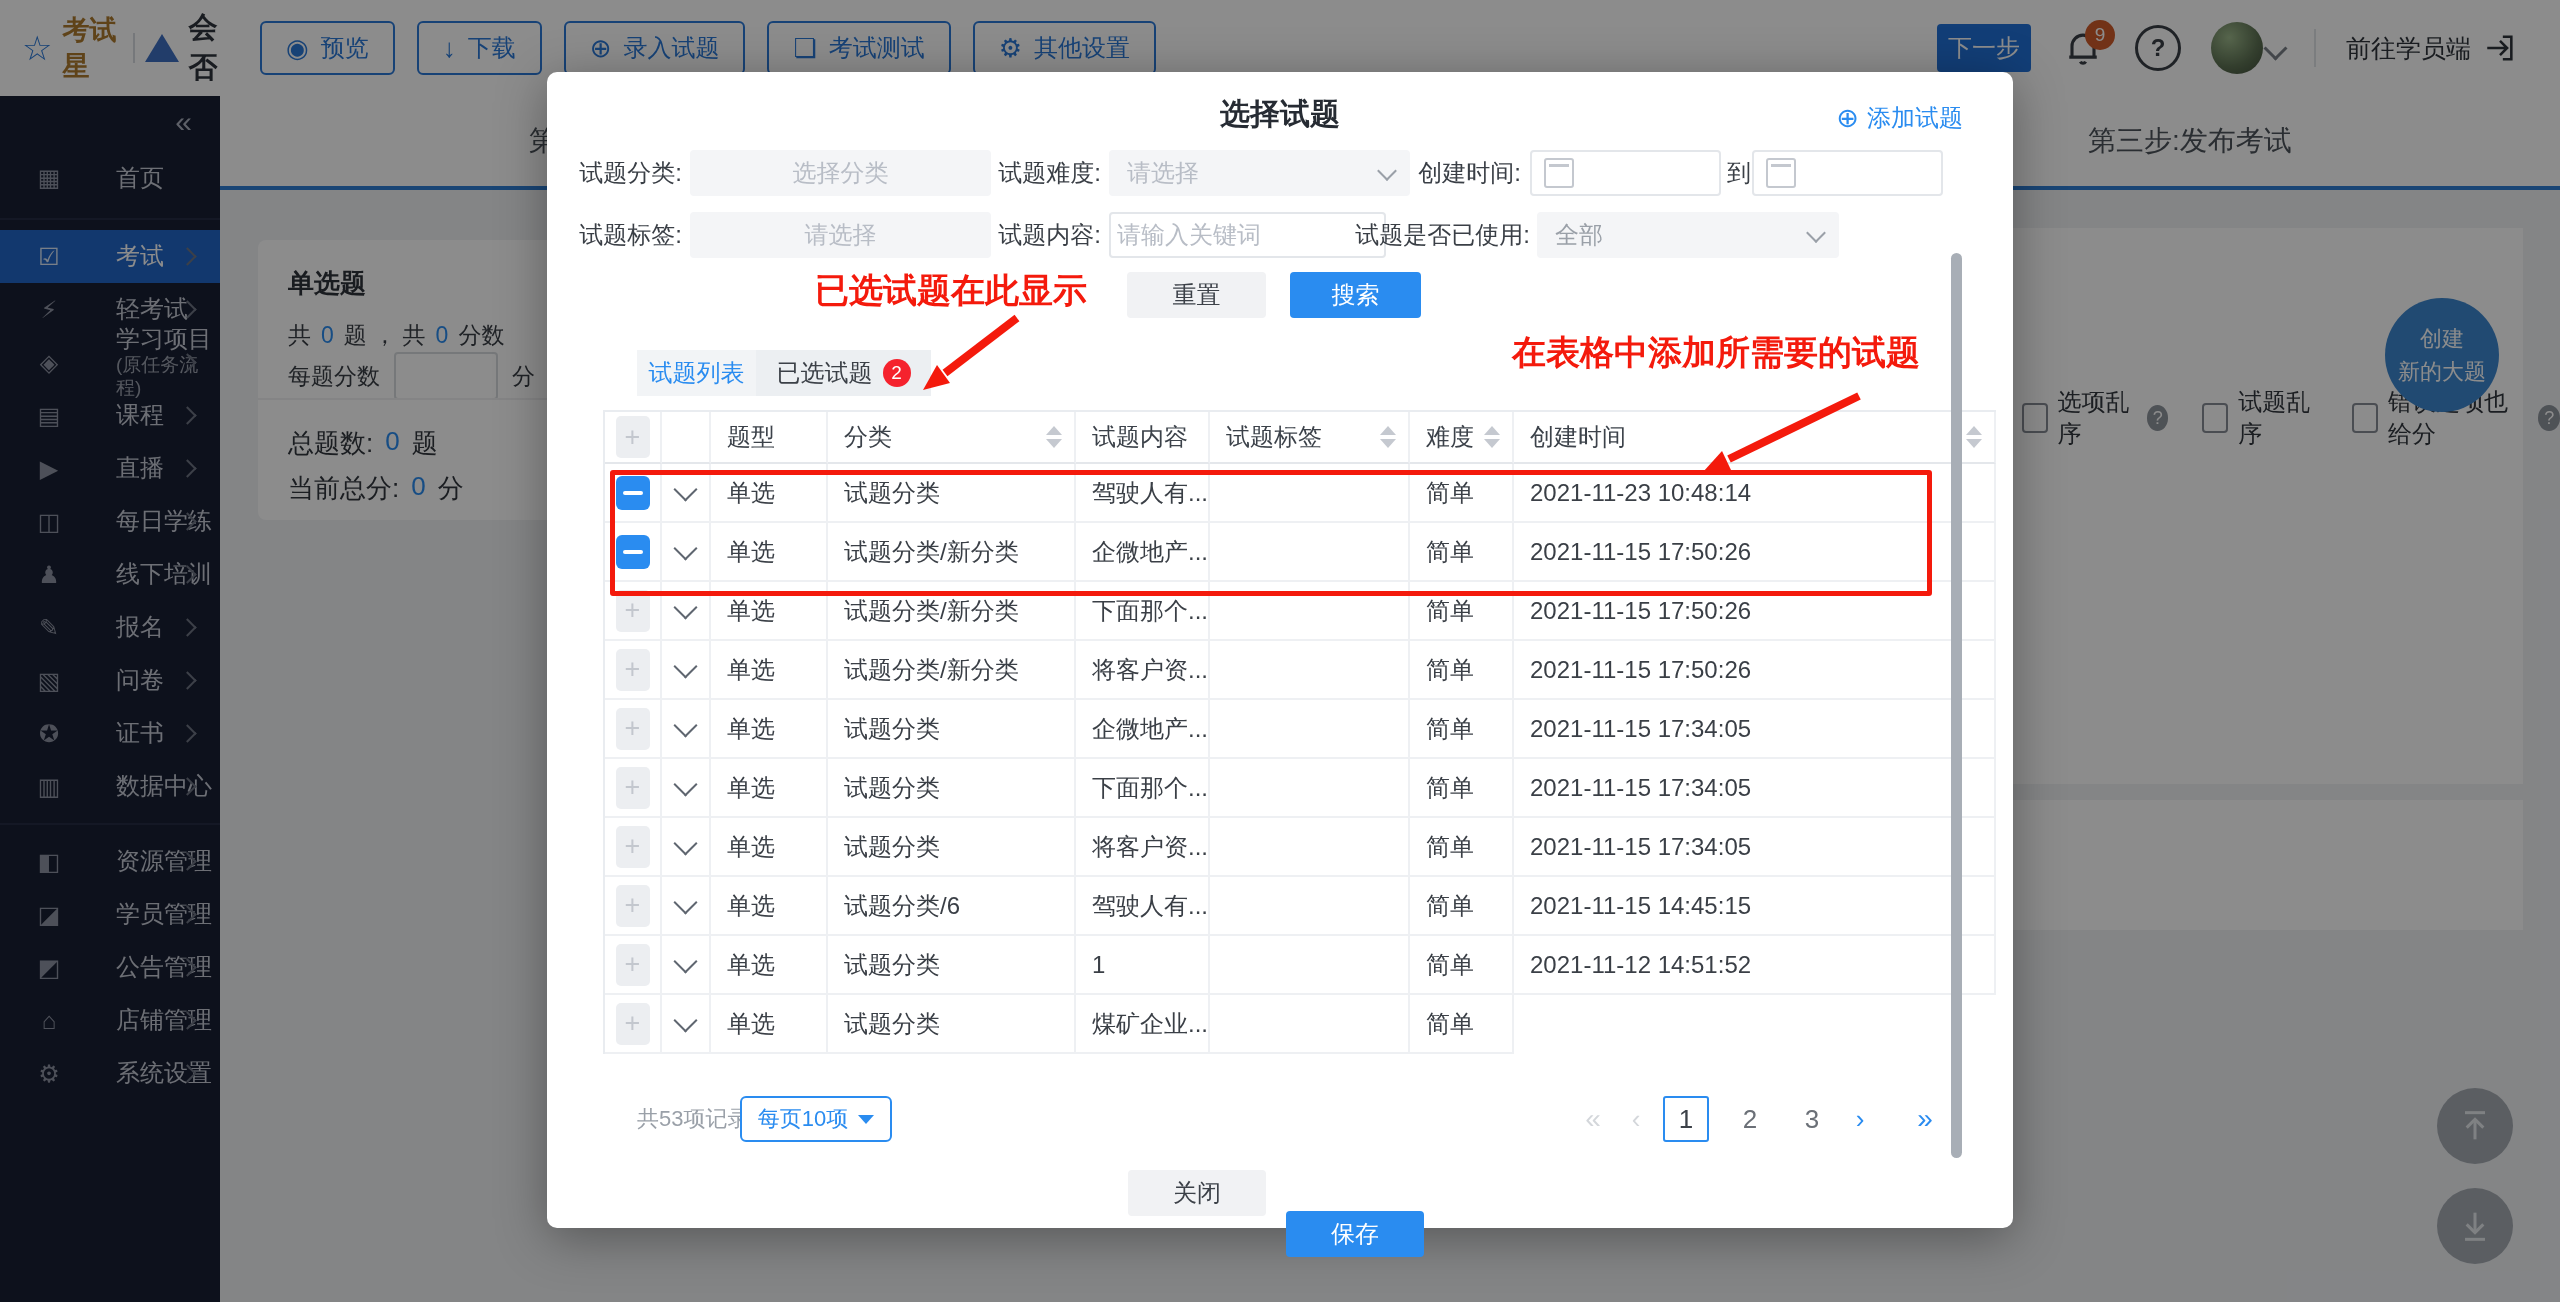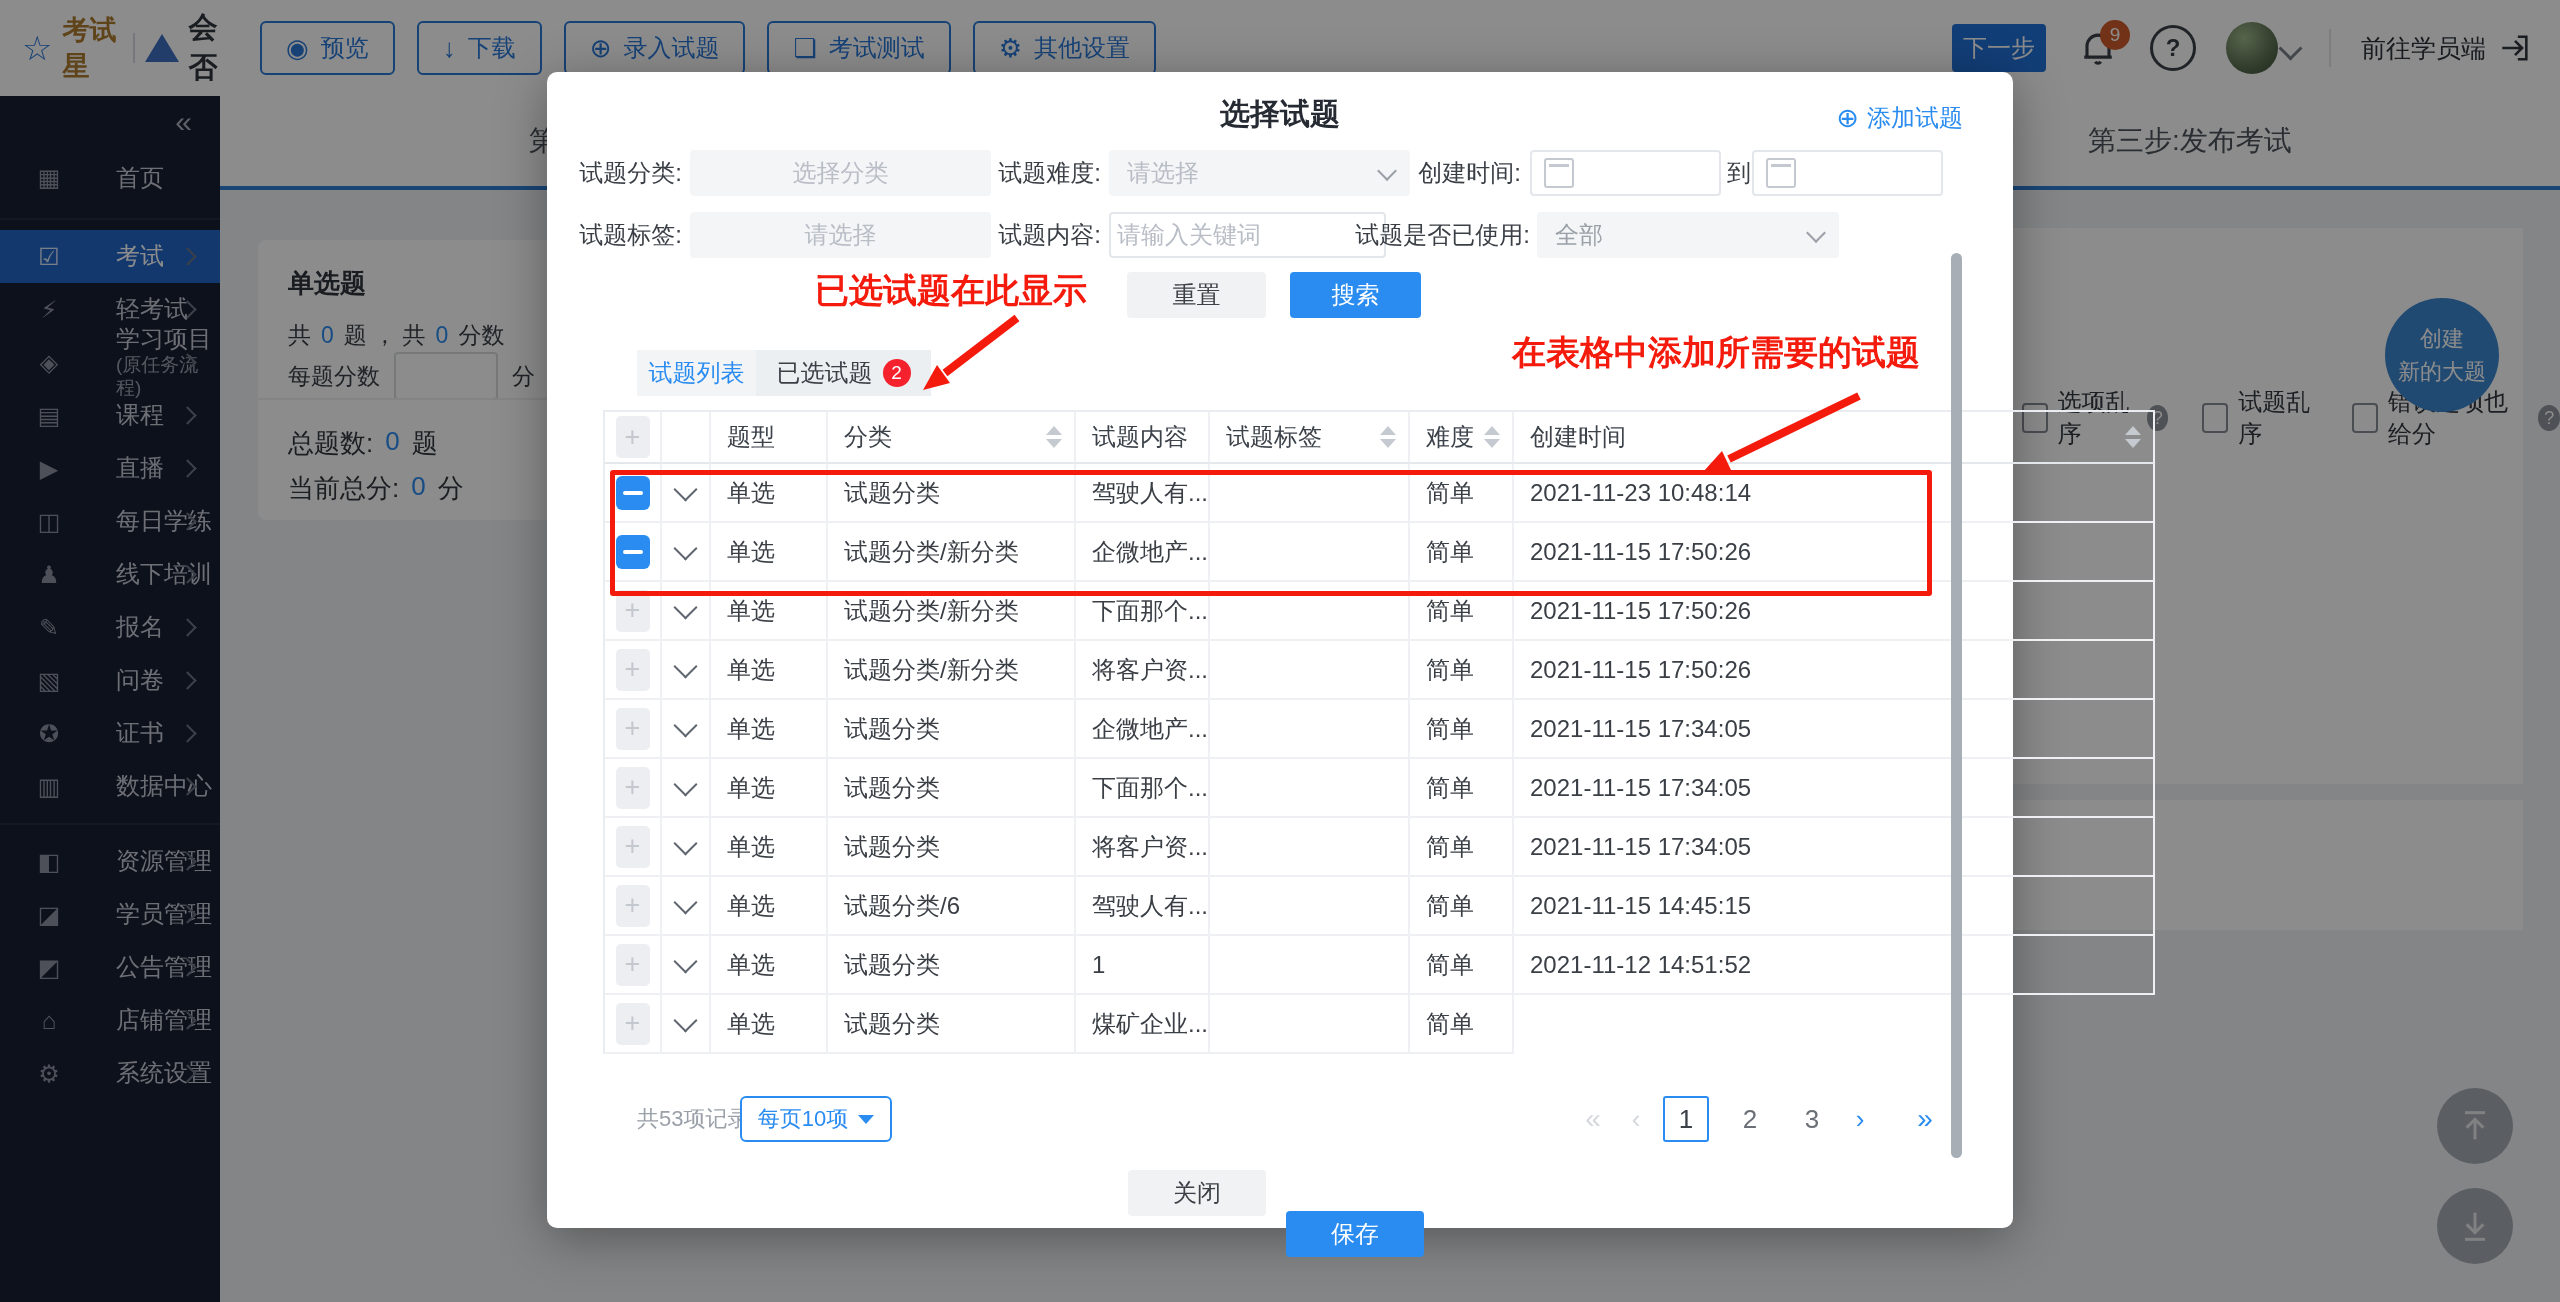--- a/index.html
+++ b/index.html
@@ -10,21 +10,21 @@
   .topbar{position:absolute;left:0;top:0;width:2560px;height:96px;background:#fff;display:flex;align-items:center;z-index:1;}
   .logo{display:flex;align-items:center;gap:10px;padding-left:22px;width:232px;box-sizing:border-box;}
   .logo .star{color:#2b79d8;font-size:34px;line-height:1;}
   .logo .brand1{color:#ad7a2e;font-size:27px;font-weight:700;}
   .logo-div{width:2px;height:30px;background:#d8dbe0;}
   .logo .tri{width:0;height:0;border-left:17px solid transparent;border-right:17px solid transparent;border-bottom:28px solid #3f6fc1;}
   .logo .brand2{color:#2f343c;font-size:29px;font-weight:700;}
   .tb-btns{display:flex;gap:22px;margin-left:28px;}
   .tb-btn{height:54px;border:2px solid #2b79d8;color:#2b79d8;border-radius:6px;background:#fff;display:flex;align-items:center;gap:12px;padding:0 24px;font-size:24px;cursor:pointer;}
   .tb-btn .glyph{font-size:26px;line-height:1;}
-  .tb-right{margin-left:auto;display:flex;align-items:center;gap:30px;padding-right:28px;}
+  .tb-right{margin-left:auto;display:flex;align-items:center;gap:30px;padding-right:43px;}
   .next-btn{width:94px;height:48px;background:#2272d9;color:#fff;border:none;border-radius:4px;font-size:24px;}
   .bell-wrap{position:relative;width:44px;height:44px;}
   .badge{position:absolute;top:-6px;right:-10px;min-width:30px;height:30px;border-radius:15px;background:#cf5b2a;color:#fff;font-size:19px;display:flex;align-items:center;justify-content:center;}
   .help{width:40px;height:40px;border:3px solid #3a3f46;border-radius:50%;color:#3a3f46;font-size:24px;font-weight:700;display:flex;align-items:center;justify-content:center;}
   .avatar{width:52px;height:52px;border-radius:50%;background:radial-gradient(circle at 35% 30%,#9db88b,#5c7052 60%,#3e4c3a);}
   .chev-down{width:14px;height:14px;border-right:3px solid #7a8088;border-bottom:3px solid #7a8088;transform:rotate(45deg);margin-left:-14px;}
   .tb-div{width:2px;height:38px;background:#e0e3e7;}
   .goto{display:flex;align-items:center;gap:12px;color:#2f343b;font-size:25px;}
 
   
@@ -80,21 +80,21 @@
   .to-txt{position:absolute;width:24px;height:46px;display:flex;align-items:center;justify-content:center;color:#3a3f46;font-size:24px;}
   .btn{position:absolute;height:46px;border:none;border-radius:4px;font-size:24px;display:flex;align-items:center;justify-content:center;cursor:pointer;font-family:inherit;}
   .btn.gray{background:#f1f2f4;color:#3c4148;}
   .btn.blue{background:#2a8cf0;color:#fff;}
   .tab{position:absolute;top:278px;height:46px;display:flex;align-items:center;justify-content:center;gap:10px;font-size:24px;cursor:pointer;}
   .tab1{left:90px;width:119px;background:#f2f4f6;color:#2a8cf0;}
   .tab2{left:209px;width:175px;background:#eceff2;color:#3c4148;}
   .tab-badge{width:28px;height:28px;border-radius:50%;background:#f5222d;color:#fff;font-size:19px;display:flex;align-items:center;justify-content:center;}
 
   
-  .tbl{position:absolute;left:56px;top:338px;width:1552px;border-top:2px solid #e9ecf0;border-left:2px solid #e9ecf0;box-sizing:border-box;}
+  .tbl{position:absolute;left:56px;top:338px;width:1393px;border-top:2px solid #e9ecf0;border-left:2px solid #e9ecf0;box-sizing:border-box;}
   .trow{display:grid;grid-template-columns:57px 49px 117px 248px 134px 200px 104px 1fr;}
   .tc{border-right:2px solid #eef0f3;border-bottom:2px solid #eef0f3;display:flex;align-items:center;height:59px;padding-left:16px;box-sizing:border-box;font-size:24px;color:#3a3f46;overflow:hidden;white-space:nowrap;}
   .thead .tc{height:52px;color:#3c424a;border-bottom:2px solid #e4e7eb;}
   .tc.cent{padding-left:0;justify-content:center;}
   .sort{display:inline-flex;flex-direction:column;gap:4px;margin-left:auto;margin-right:12px;}
   .sort i{display:block;width:0;height:0;border-left:8px solid transparent;border-right:8px solid transparent;}
   .sort .up{border-bottom:9px solid #c5c9d0;}
   .sort .dn{border-top:9px solid #c5c9d0;}
   .plusbox{width:34px;height:42px;background:#eceef1;border-radius:5px;position:relative;}
   .plusbox::before{content:"+";position:absolute;inset:0;display:flex;align-items:center;justify-content:center;color:#c3c7ce;font-size:27px;}

